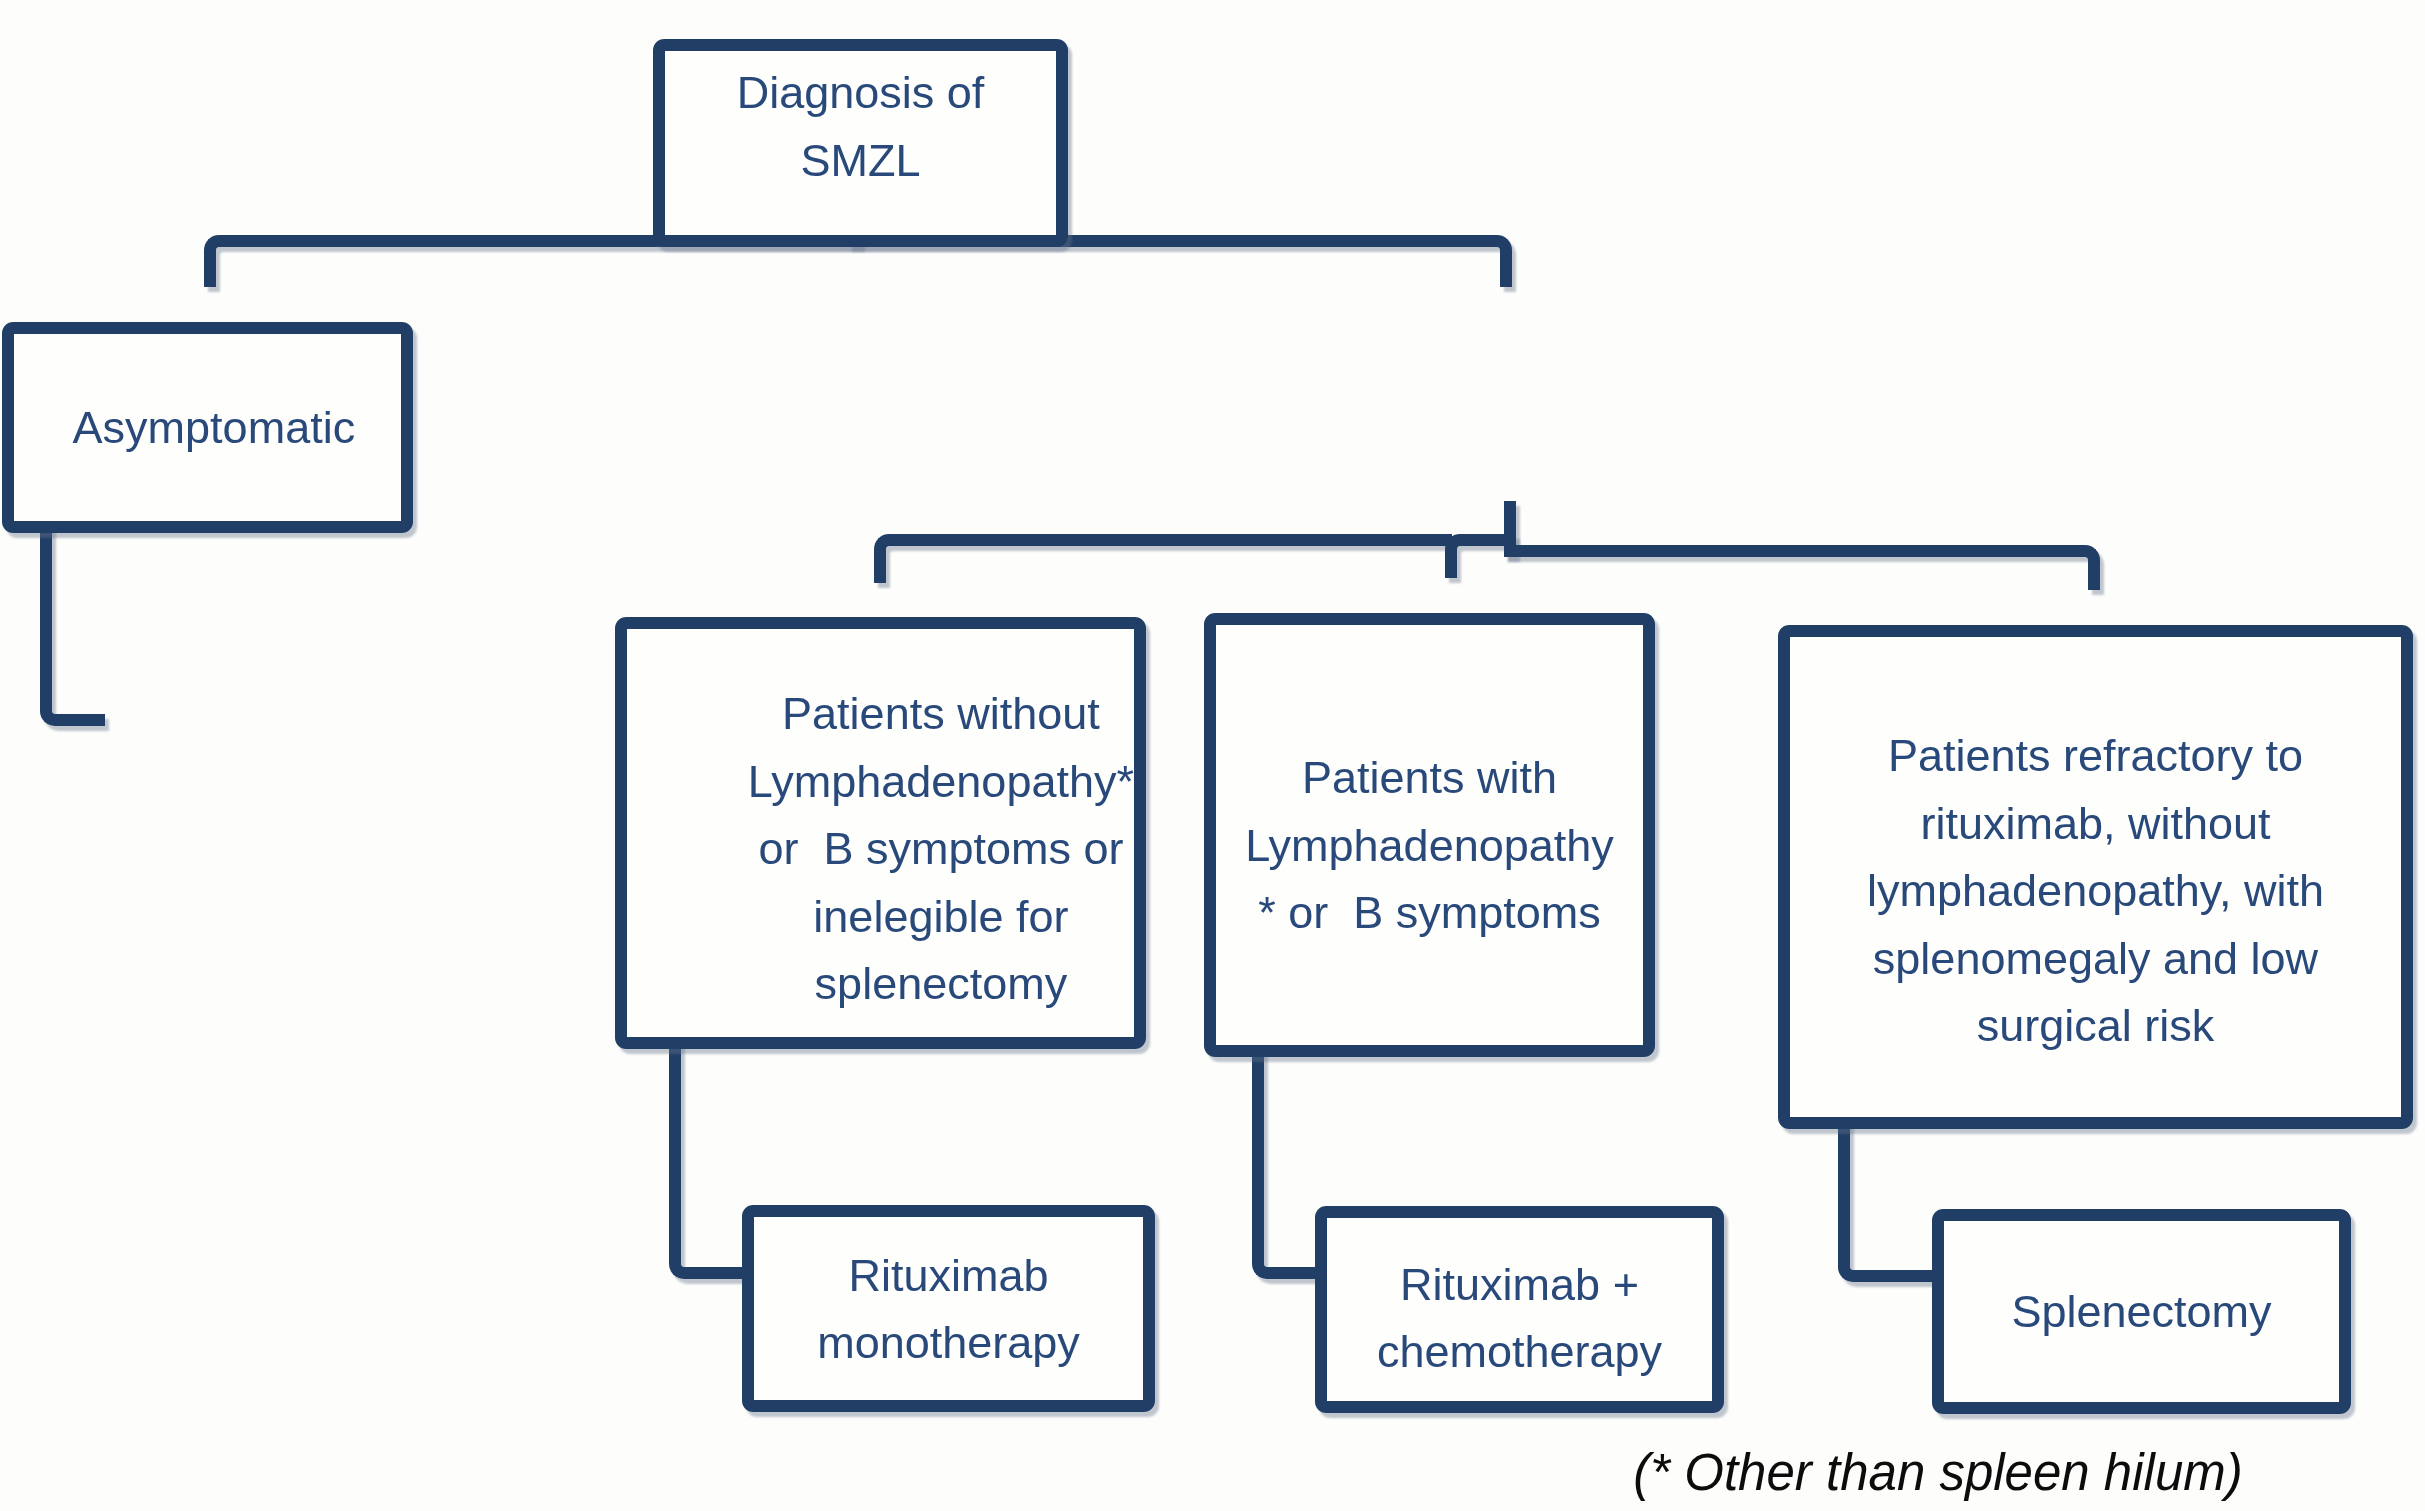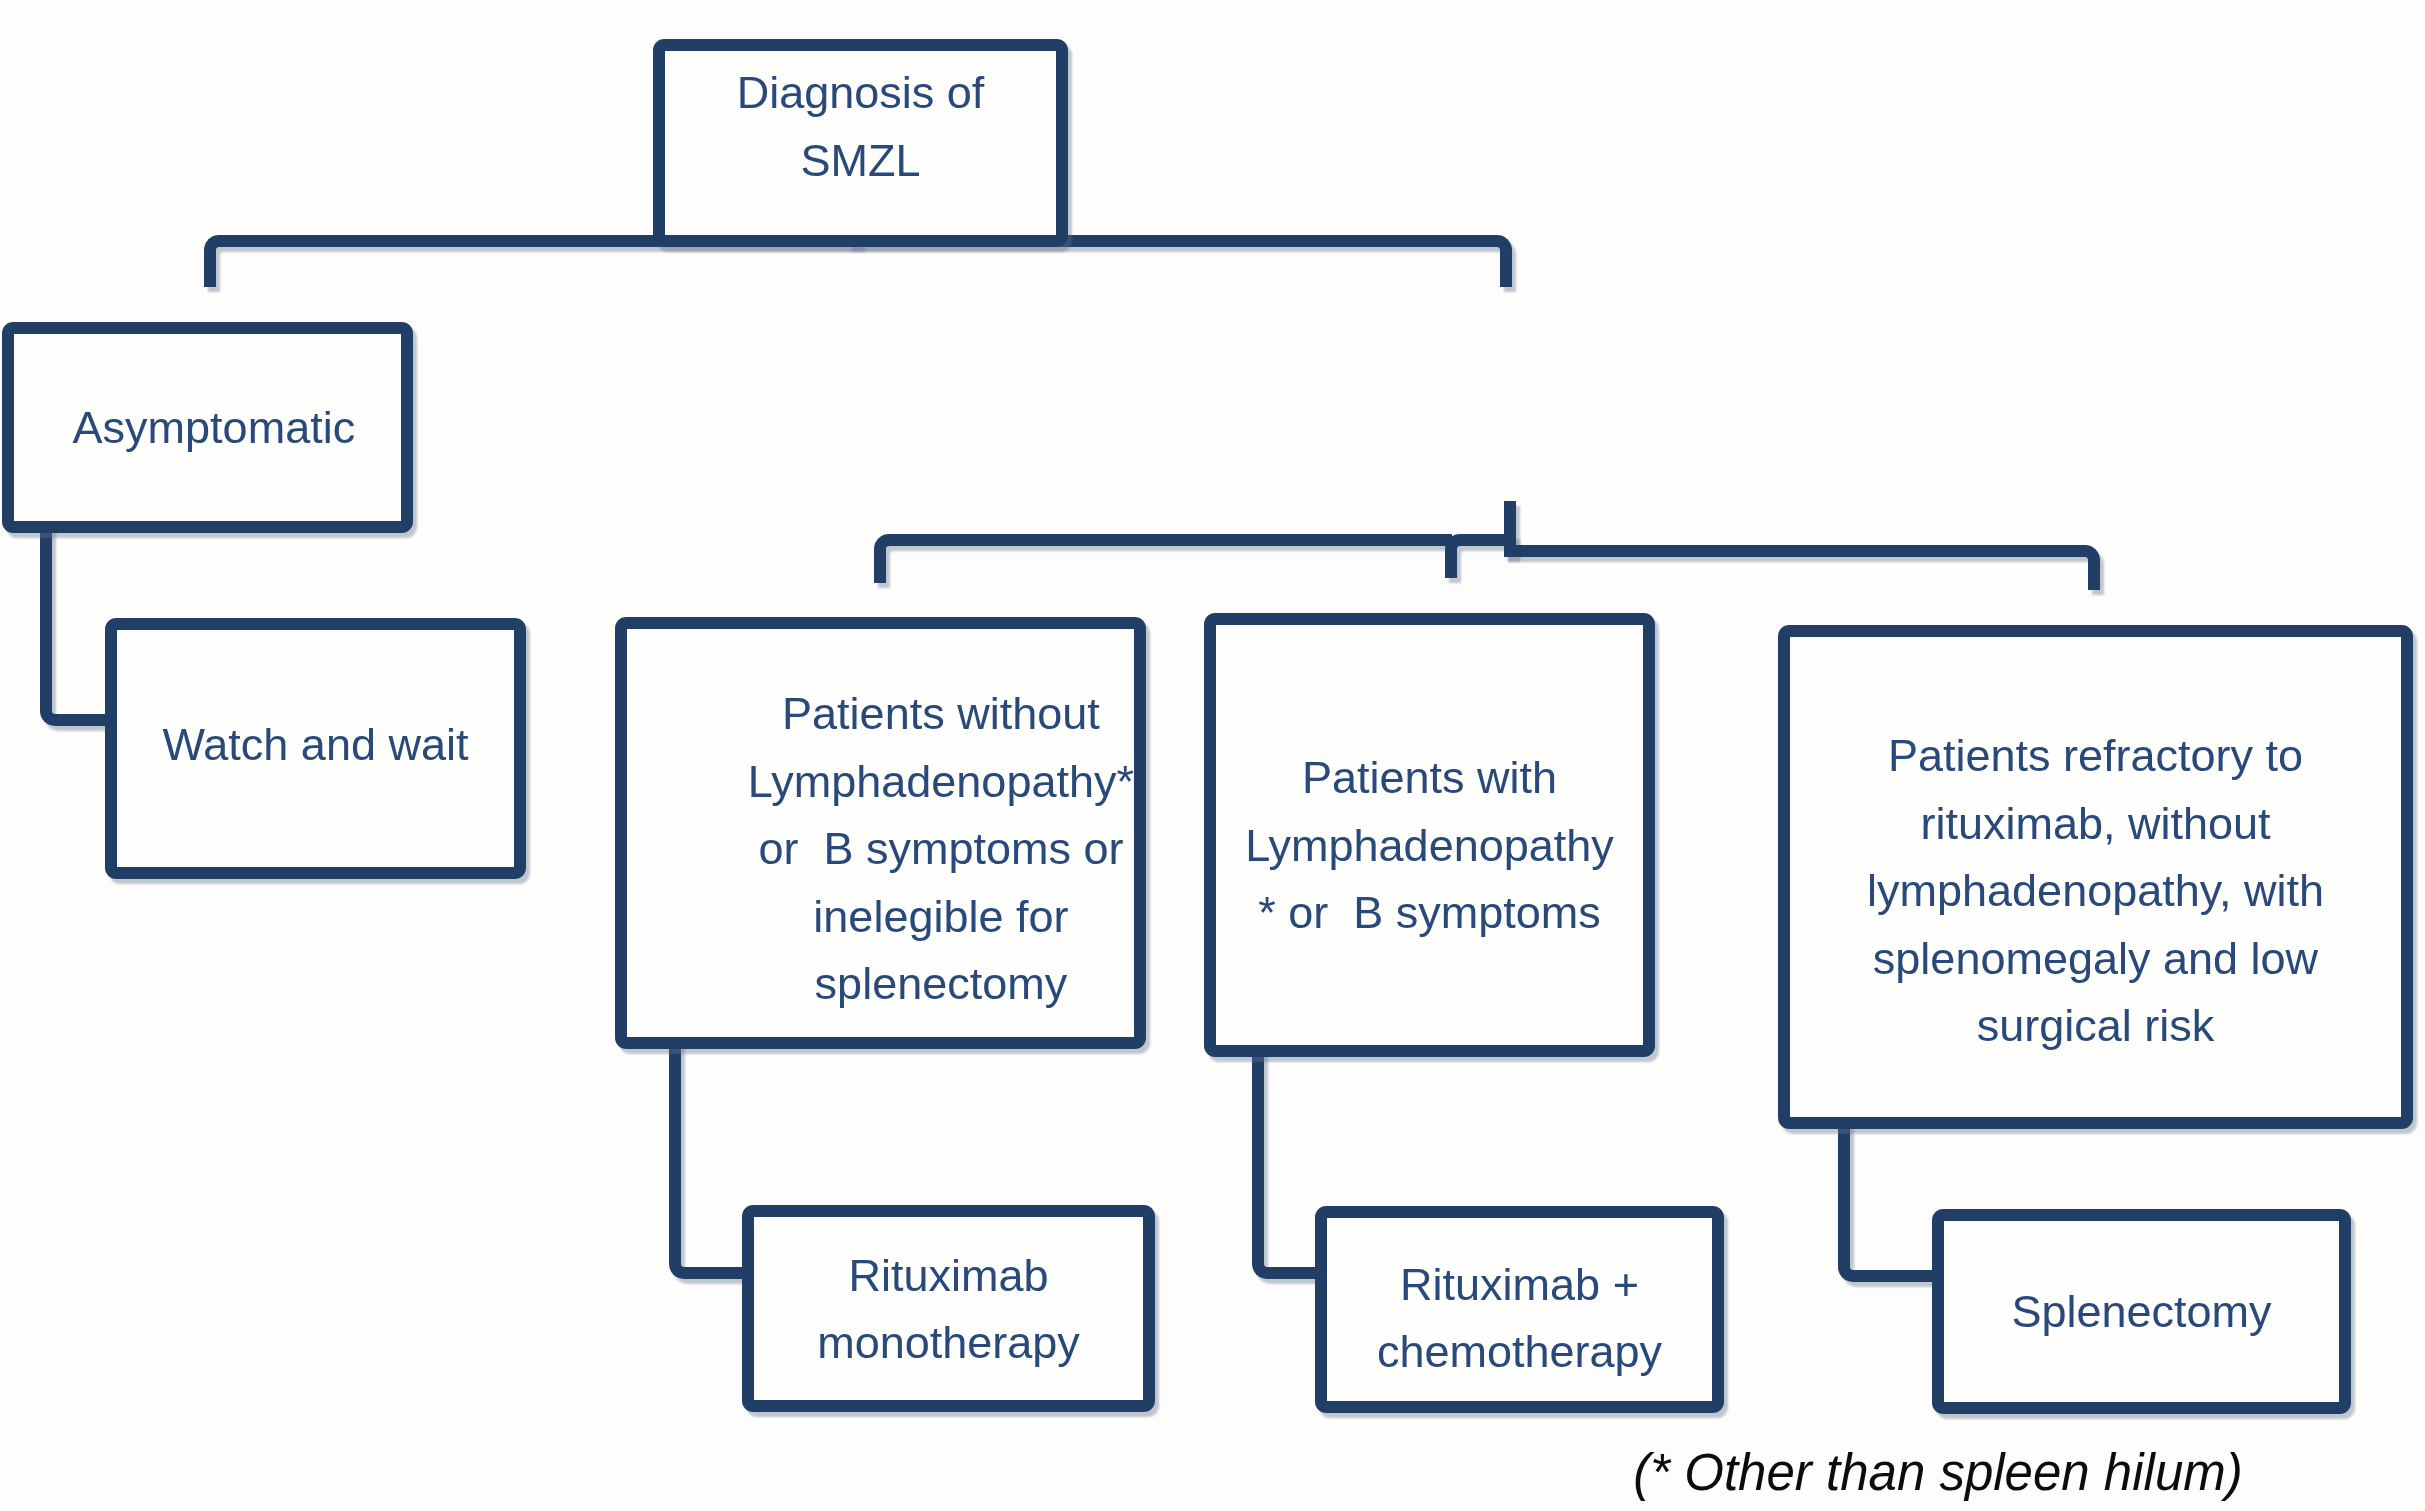--- a/index.html
+++ b/index.html
@@ -99,23 +99,20 @@
   <div class="node" id="n-diagnosis">
     <span class="node-label">Diagnosis of
 SMZL</span>
   </div>
 
   <div class="node" id="n-asymptomatic">
     <span class="node-label">Asymptomatic</span>
   </div>
 
 
-  <div class="node" id="n-watchwait">
-    <span class="node-label">Watch and wait</span>
-  </div>
 
   <div class="node" id="n-nolymph">
     <span class="node-label">Patients without
 Lymphadenopathy*
 or  B symptoms or
 inelegible for
 splenectomy</span>
   </div>
 
   <div class="node" id="n-withlymph">

